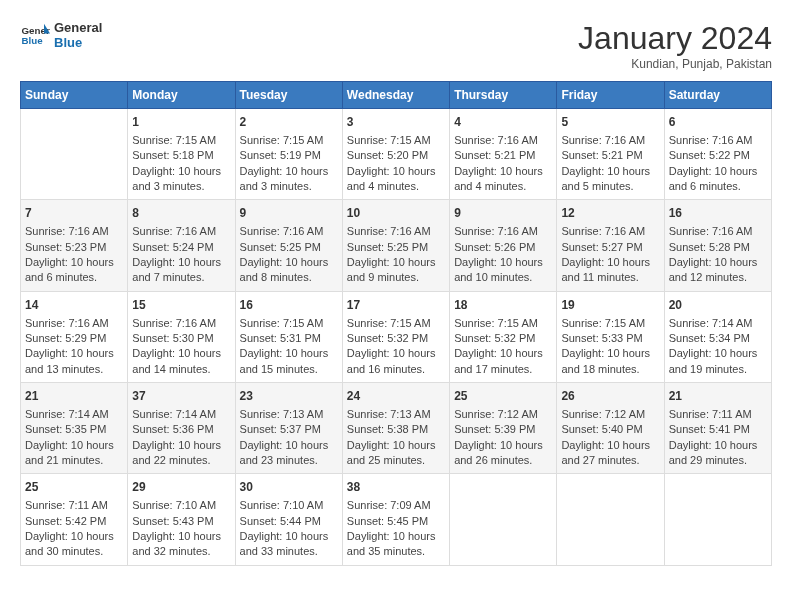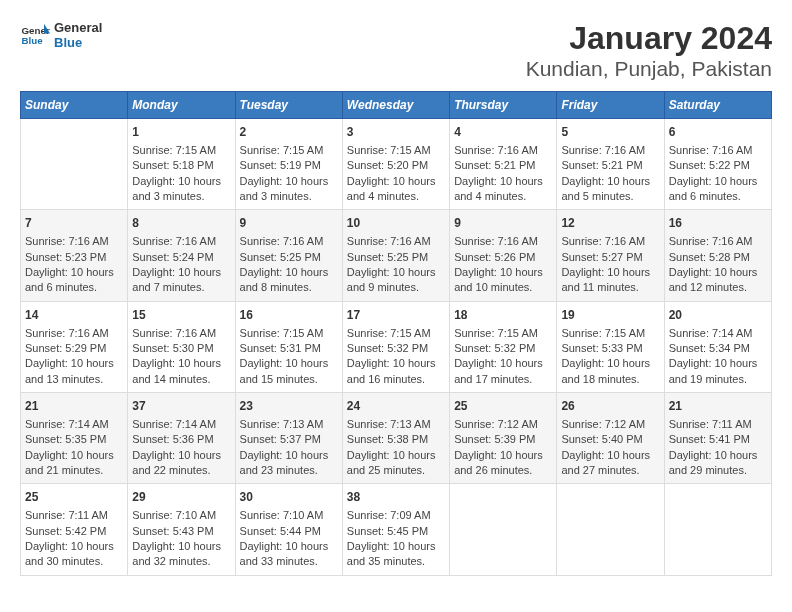--- a/index.html
+++ b/index.html
@@ -23,42 +23,41 @@
     }
     .logo-icon {
       width: 30px;
       height: 30px;
     }
     .title-block {
       text-align: right;
     }
     .title-block h1 {
       font-size: 32px;
-      font-weight: bold;
+      font-weight: normal;
       color: #333;
     }
     .title-block h2 {
-      font-size: 21px;
+      font-size: 12px;
       font-weight: normal;
       color: #555;
     }
     table {
       width: 100%;
       border-collapse: collapse;
       font-size: 11px;
     }
     thead tr th {
       background-color: #3a7abf;
       color: white;
       padding: 6px 4px;
       text-align: left;
       font-size: 12px;
       font-weight: bold;
       border: 1px solid #2a5a9f;
-      font-style: italic;
     }
     tbody tr {
       border-bottom: 1px solid #ccc;
     }
     tbody tr:nth-child(even) {
       background-color: #f5f5f5;
     }
     td {
       vertical-align: top;
       padding: 5px 4px;

